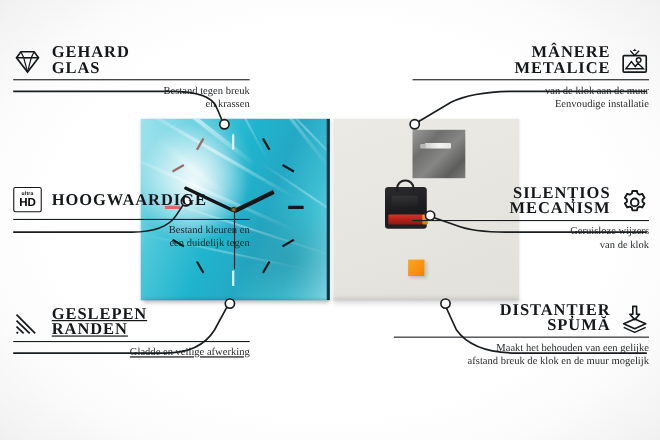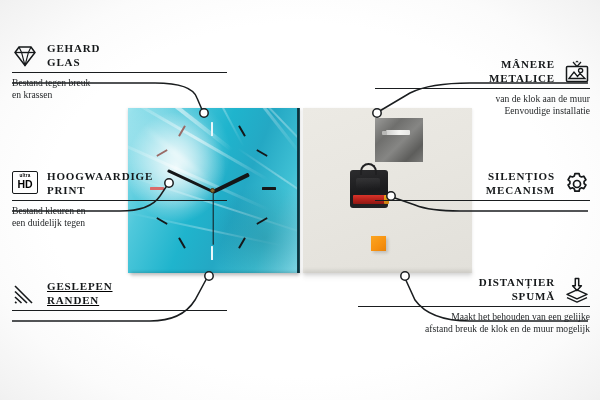--- a/index.html
+++ b/index.html
@@ -99,27 +99,27 @@
     background: linear-gradient(140deg, #fba521 0%, #f79110 60%, #e8820a 100%);
     box-shadow: 2px 2px 3px rgba(0,0,0,.16);
   }
   
   .feature { position: absolute; width: 215px; }
   .feature.left  { left: 12px;  text-align: left; }
   .feature.right { right: 10px; text-align: right; }
   .feat-head { display: flex; align-items: center; gap: 9px; }
   .feature.right .feat-head { flex-direction: row-reverse; }
   .feat-title {
-    font-size: 11px; letter-spacing: .85px; line-height: 13.5px;
+    font-size: 15px; letter-spacing: .85px; line-height: 13.5px;
     color: #15181a; font-weight: bold; text-transform: uppercase;
     max-width: 150px;
   }
   .rule { height: 1px; background: #1a1d1f; margin-top: 3px; width: 100%; }
   .feat-desc {
-    margin-top: 4px; font-size: 9.6px; line-height: 12.4px; color: #1f2224;
+    margin-top: 4px; font-size: 9.6px; line-height: 12.4px; color: #1f2224; text-align: right;
   }
   .icon { width: 26px; height: 26px; flex: 0 0 26px; display:block; }
   
   .hd-badge {
     width: 26px; height: 23px; border: 1.6px solid #15181a; border-radius: 2px;
     display: flex; flex-direction: column; align-items: center; justify-content: center;
     line-height: 1;
   }
   .hd-badge .ultra { font-size: 4.6px; letter-spacing: .2px; font-weight: bold;
                      font-family: "Liberation Sans", sans-serif; }
@@ -235,21 +235,20 @@
   <div class="feature left" style="top:170px;">
     <div class="feat-head">
       <span class="icon">
         <span class="hd-badge">
           <span class="ultra">ultra</span>
           <span class="hd">HD</span>
         </span>
       </span>
       <div class="feat-title">
         <div>HOOGWAARDIGE</div>
-        <div>PRINT</div>
       </div>
     </div>
     <div class="rule"></div>
     <div class="feat-desc">
       <div>Bestand kleuren en</div>
       <div>een duidelijk tegen</div>
     </div>
   </div>
 
   <div class="feature left" style="top:280px;text-decoration:underline;">
@@ -261,23 +260,26 @@
           <path d="M3 16 L9.5 22"></path>
           <path d="M3 21 L4.5 22"></path>
         </svg>
       </span>
       <div class="feat-title">
         <div>GESLEPEN</div>
         <div>RANDEN</div>
       </div>
     </div>
     <div class="rule"></div>
-  </div>
-
-  <div class="feature right" style="top:58px;">
+    <div class="feat-desc">
+      <div>Gladde en veilige afwerking</div>
+    </div>
+  </div>
+
+  <div class="feature right" style="top:42px;">
     <div class="feat-head">
       <span class="icon">
         <svg viewBox="0 0 26 26" width="26" height="26" fill="none" stroke="#15181a" stroke-width="1.5">
           <rect x="2.5" y="7.5" width="21" height="15" rx="1"></rect>
           <path d="M13 7.5 L9 3 M13 7.5 L17 3" stroke-width="1.2"></path>
           <path d="M11.2 3.3 h3.6 l-1.8 -1.9 z" fill="#15181a" stroke="none"></path>
           <path d="M5 19.5 L10 13 L13.5 17.5 L16 14.5 L21 19.5 Z" stroke-width="1.3"></path>
           <circle cx="16.6" cy="11.6" r="2.1" stroke-width="1.3"></circle>
         </svg>
       </span>
@@ -300,20 +302,24 @@
           <path d="M10.9 2.6 h4.2 l.5 2.3 1.9 1.1 2.3-.8 2.1 3.6 -1.8 1.5 0 2.2 1.8 1.5 -2.1 3.6 -2.3-.8 -1.9 1.1 -.5 2.3 h-4.2 l-.5-2.3 -1.9-1.1 -2.3.8 -2.1-3.6 1.8-1.5 0-2.2 -1.8-1.5 2.1-3.6 2.3.8 1.9-1.1 z"></path>
           <circle cx="13" cy="13" r="3.5"></circle>
         </svg>
       </span>
       <div class="feat-title">
         <div>SILENȚIOS</div>
         <div>MECANISM</div>
       </div>
     </div>
     <div class="rule"></div>
+    <div class="feat-desc">
+      <div>Geruisloze wijzers</div>
+      <div>van de klok</div>
+    </div>
   </div>
 
   <div class="feature right" style="top:276px; width:232px;">
     <div class="feat-head">
       <span class="icon">
         <svg viewBox="0 0 26 26" width="26" height="26" fill="none" stroke="#15181a" stroke-width="1.5" stroke-linejoin="round">
           <path d="M11.3 1.5 h3.4 v7.2 h2.7 L13 13.6 L8.6 8.7 h2.7 z"></path>
           <path d="M13 12.9 L23 17.4 L13 21.9 L3 17.4 Z"></path>
           <path d="M3 20.6 L13 25.1 L23 20.6" stroke-width="1.3"></path>
         </svg>

